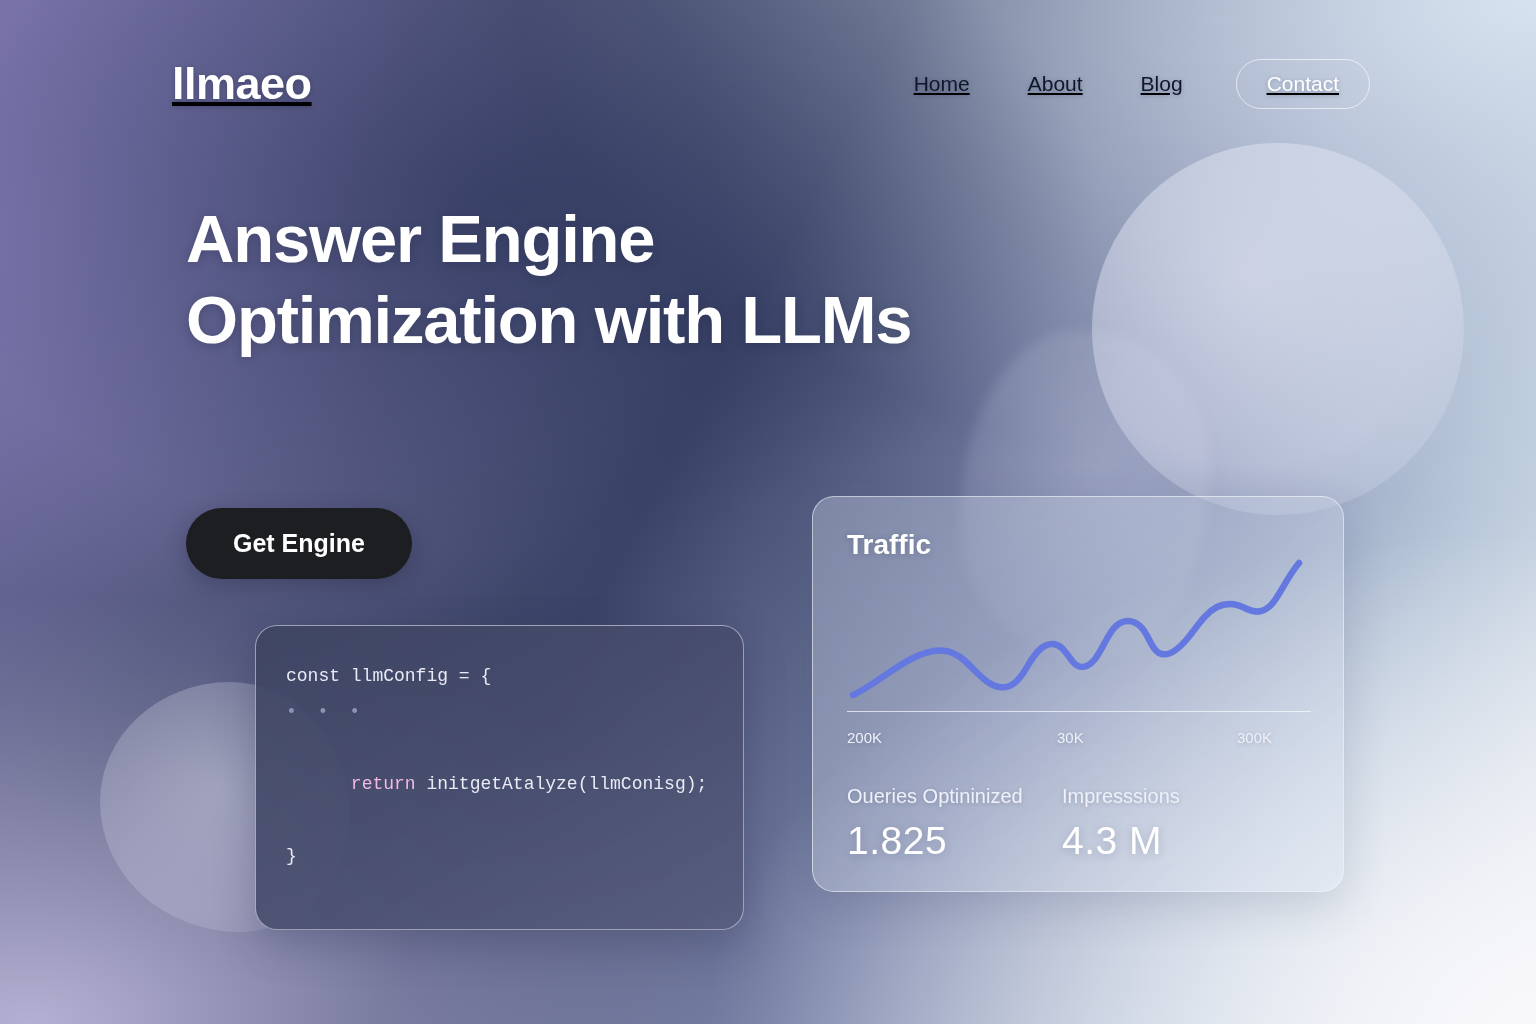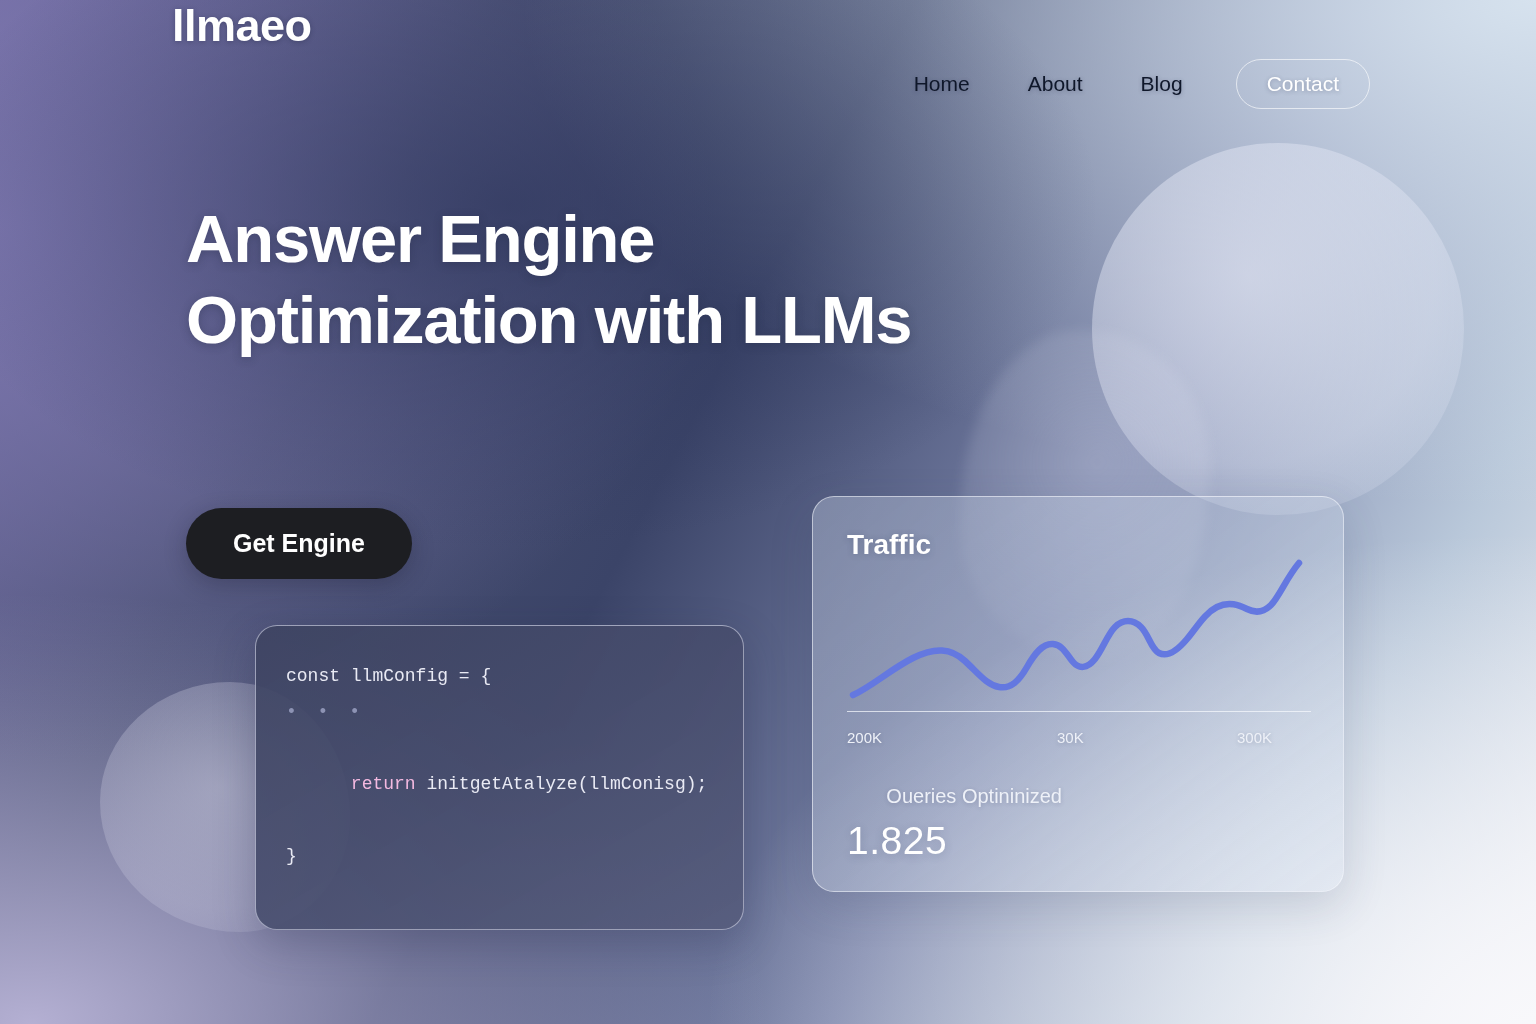--- a/index.html
+++ b/index.html
@@ -55,23 +55,25 @@
     border-radius: 52% 48% 44% 56% / 48% 54% 46% 52%;
     background: radial-gradient(circle at 48% 42%, rgba(228,228,243,0.42) 0%, rgba(226,226,242,0.24) 62%, rgba(226,226,242,0) 100%);
   }
 
   
   .header {
     position: absolute;
     left: 0; top: 0;
     width: 1536px; height: 168px;
     display: flex;
+    align-items: center;
     justify-content: space-between;
     padding: 0 166px 0 172px;
     box-sizing: border-box;
+    text-decoration: underline;
   }
   .logo {
     font-size: 45px;
     font-weight: 700;
     color: #ffffff;
     letter-spacing: -0.5px;
     text-shadow: 0 1px 5px rgba(30,35,60,0.35);
   }
   .nav {
     display: flex;
@@ -203,21 +205,20 @@
     width: 474px;
     display: flex;
   }
   .stat:nth-child(1) { width: 215px; }
   .stat:nth-child(2) { width: 180px; }
   .stat-label {
     font-size: 20px;
     color: #eef1f8;
     text-shadow: 0 1px 4px rgba(45,55,90,0.22);
     white-space: nowrap;
-    text-align: right;
   }
   .stat-value {
     margin-top: 11px;
     font-size: 39px;
     color: #ffffff;
     letter-spacing: 0.5px;
     text-shadow: 0 2px 8px rgba(45,55,90,0.22);
     white-space: nowrap;
   }
 </style>
@@ -293,14 +294,18 @@
     <span>200K</span>
     <span>30K</span>
     <span>300K</span>
   </div>
 
   <div class="stats-row">
     <div class="stat">
       <div class="stat-label">Oueries Optininized</div>
       <div class="stat-value">1.825</div>
     </div>
+    <div class="stat">
+      <div class="stat-label">Impresssions</div>
+      <div class="stat-value">4.3 M</div>
+    </div>
   </div>
 </div>
 
 </body></html>

